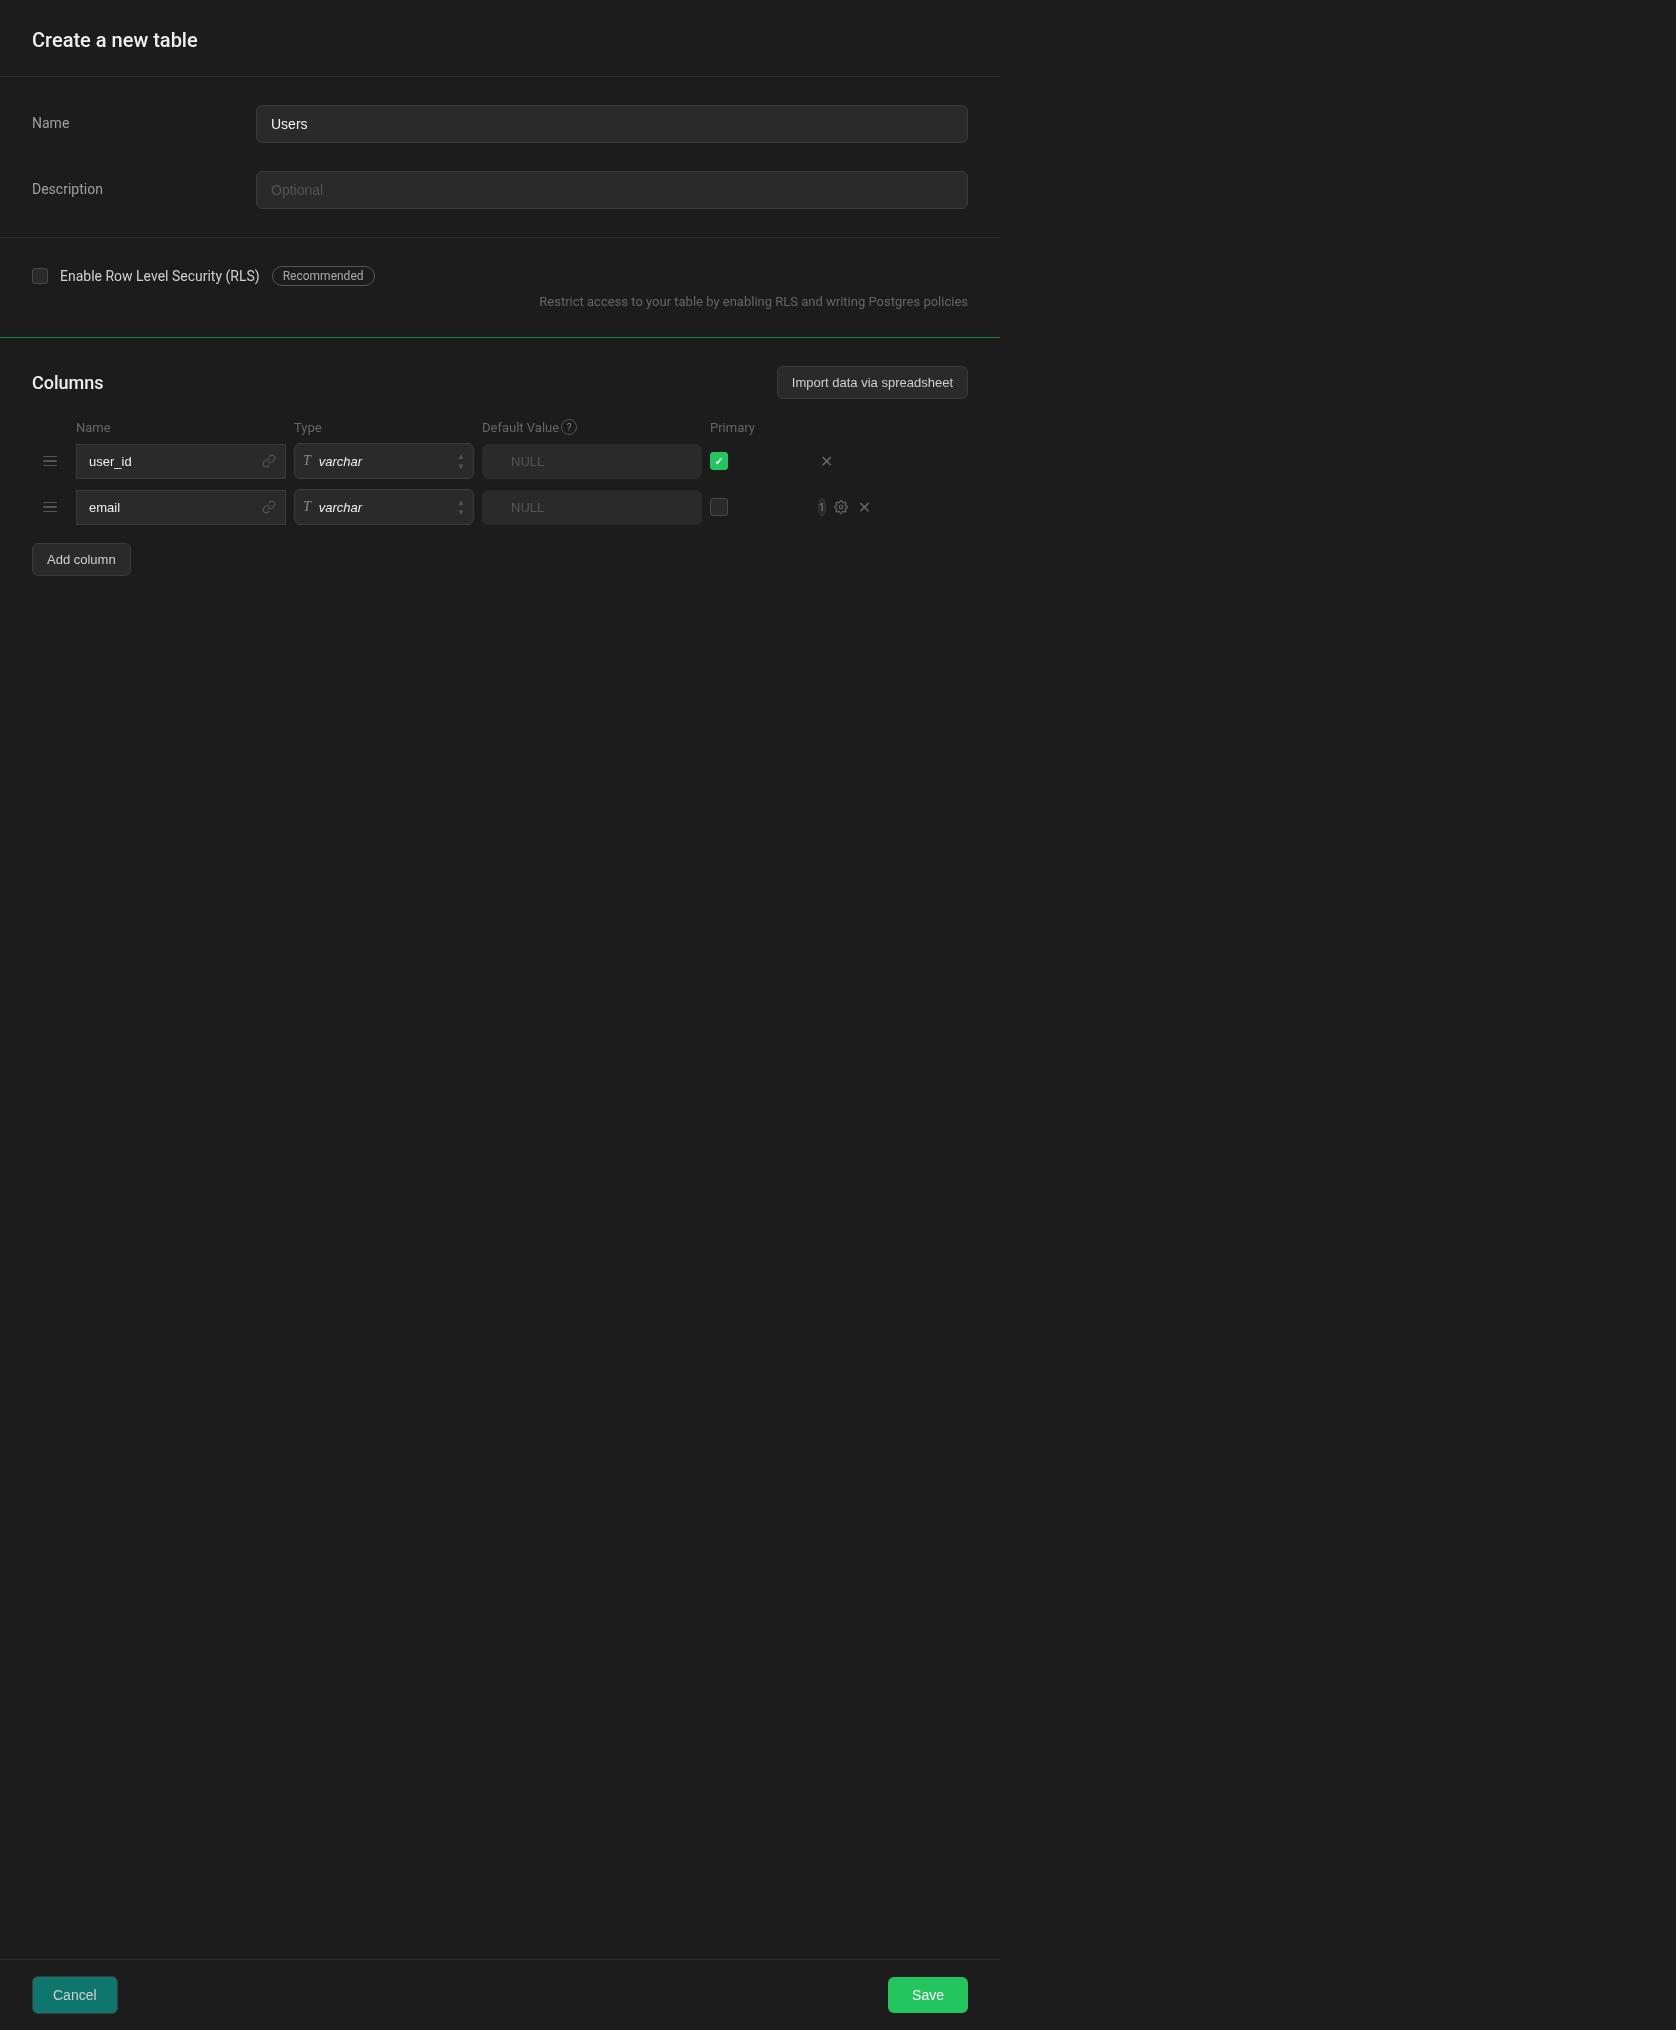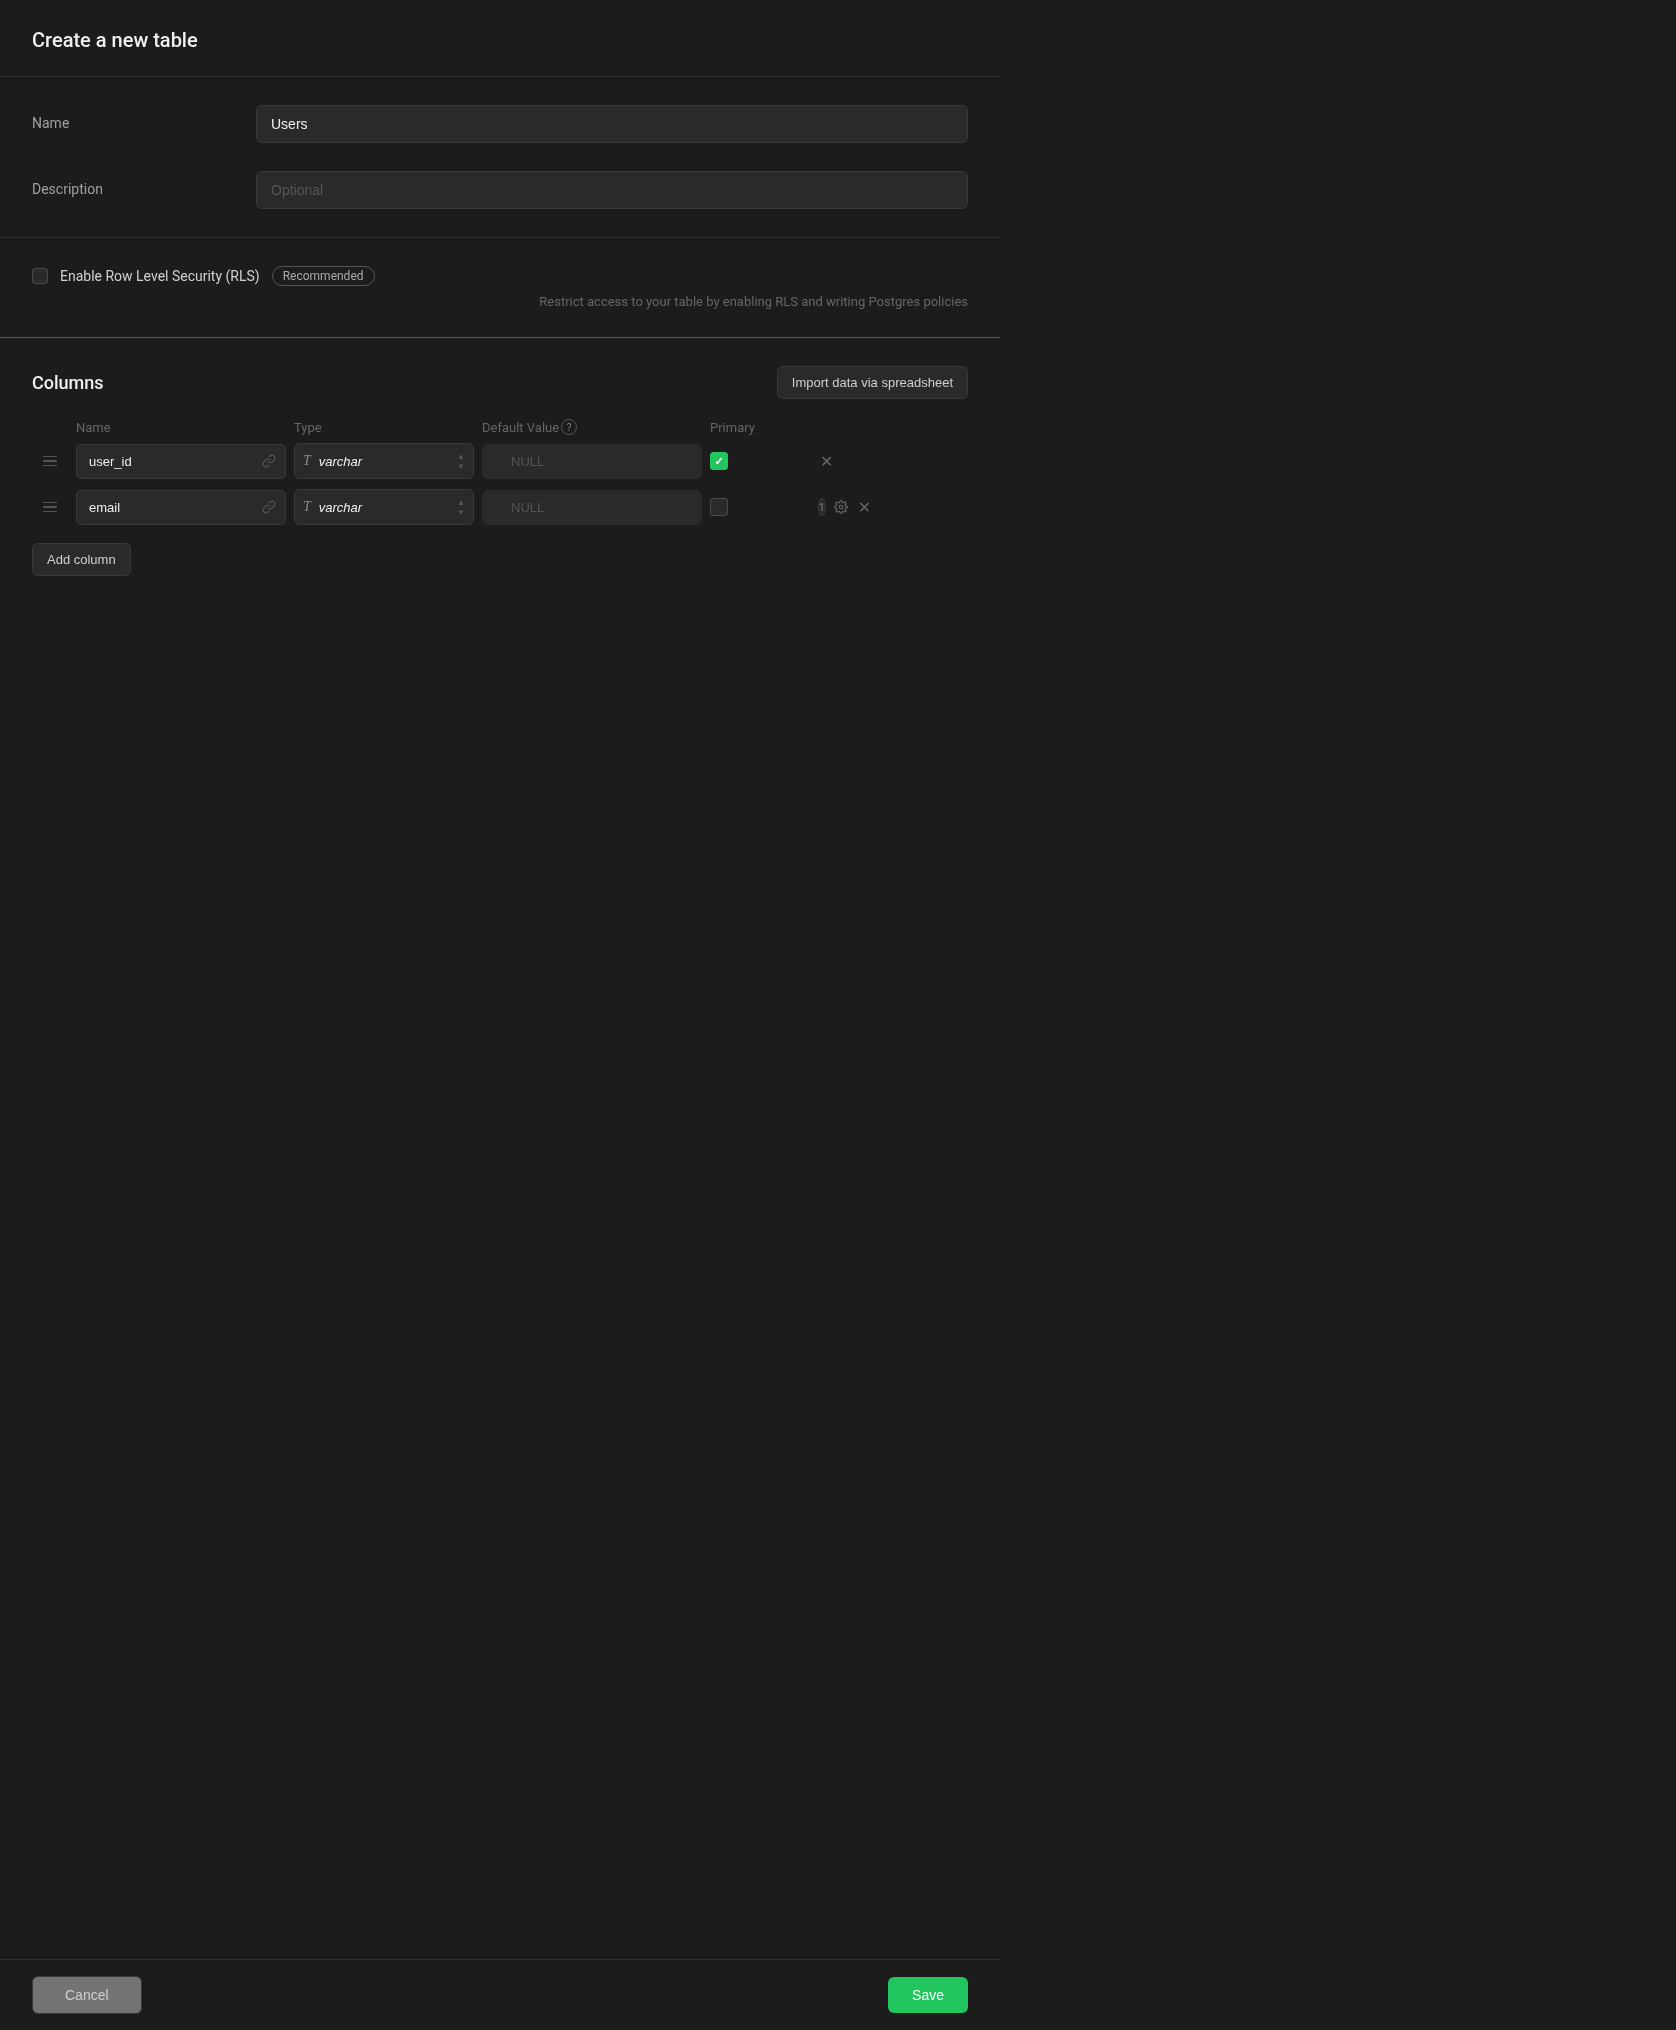--- a/index.html
+++ b/index.html
@@ -210,21 +210,21 @@
     .col-input-container {
       position: relative;
       display: flex;
       align-items: center;
     }
 
     .col-input {
       width: 100%;
       background-color: #2a2a2a;
       border: 1px solid #3a3a3a;
-      border-radius: 5px;
+      border-radius: 0;
       padding: 9px 36px 9px 12px;
       color: #f0f0f0;
       font-size: 13px;
       outline: none;
     }
 
     .link-icon-btn {
       position: absolute;
       right: 8px;
       background: none;
@@ -378,24 +378,24 @@
       width: 1000px;
       display: flex;
       justify-content: space-between;
       align-items: center;
       padding: 16px 32px;
       background-color: #1c1c1c;
       border-top: 1px solid #2e2e2e;
     }
 
     .cancel-btn {
-      background-color: #737373;
-      border: 1px solid #3a3a3a;
-      border-radius: 6px;
-      padding: 10px 32px;
+      background-color: #0f766e;
+      border: 1px solid #3a3a3a;
+      border-radius: 6px;
+      padding: 10px 20px;
       color: #d0d0d0;
       font-size: 14px;
       cursor: pointer;
     }
 
     .save-btn {
       background-color: #22c55e;
       border: none;
       border-radius: 6px;
       padding: 10px 24px;

